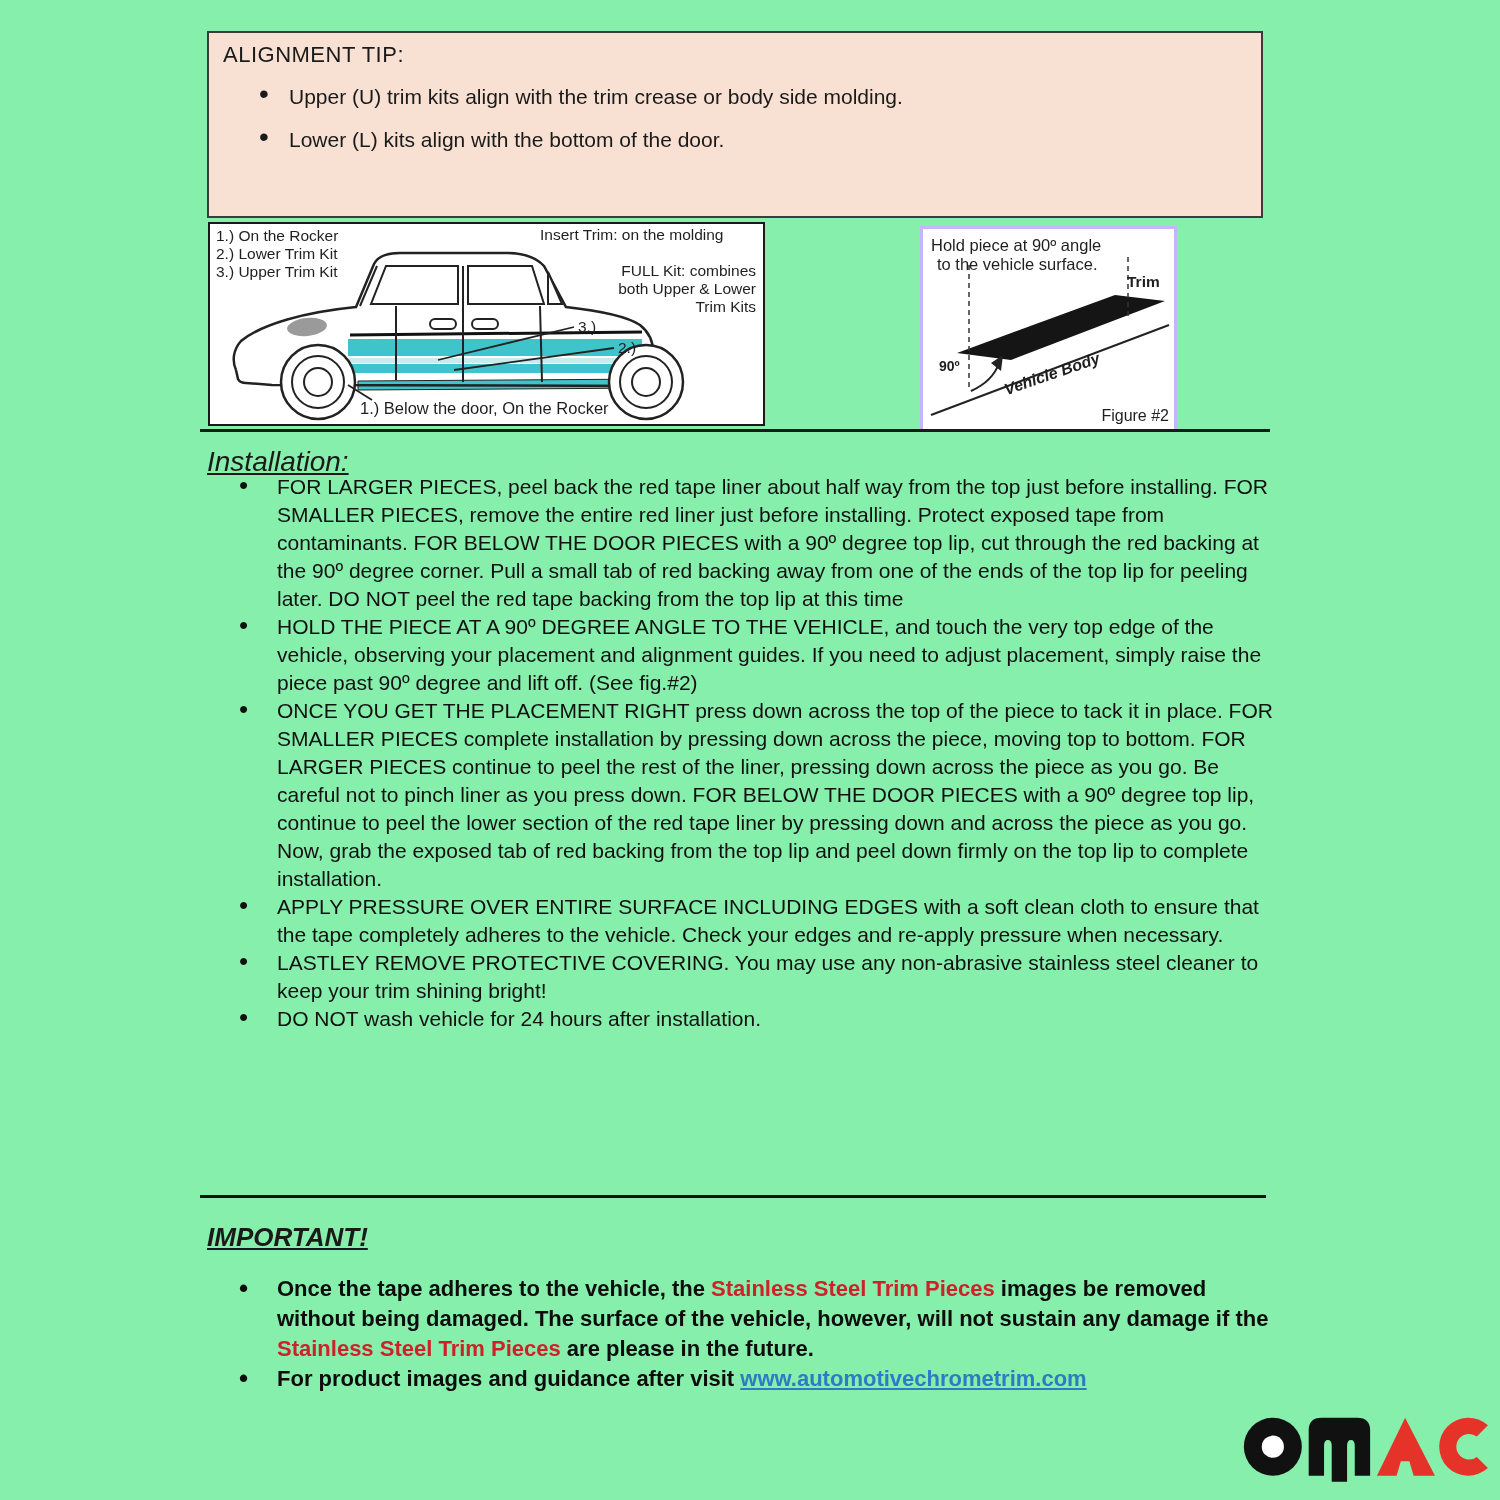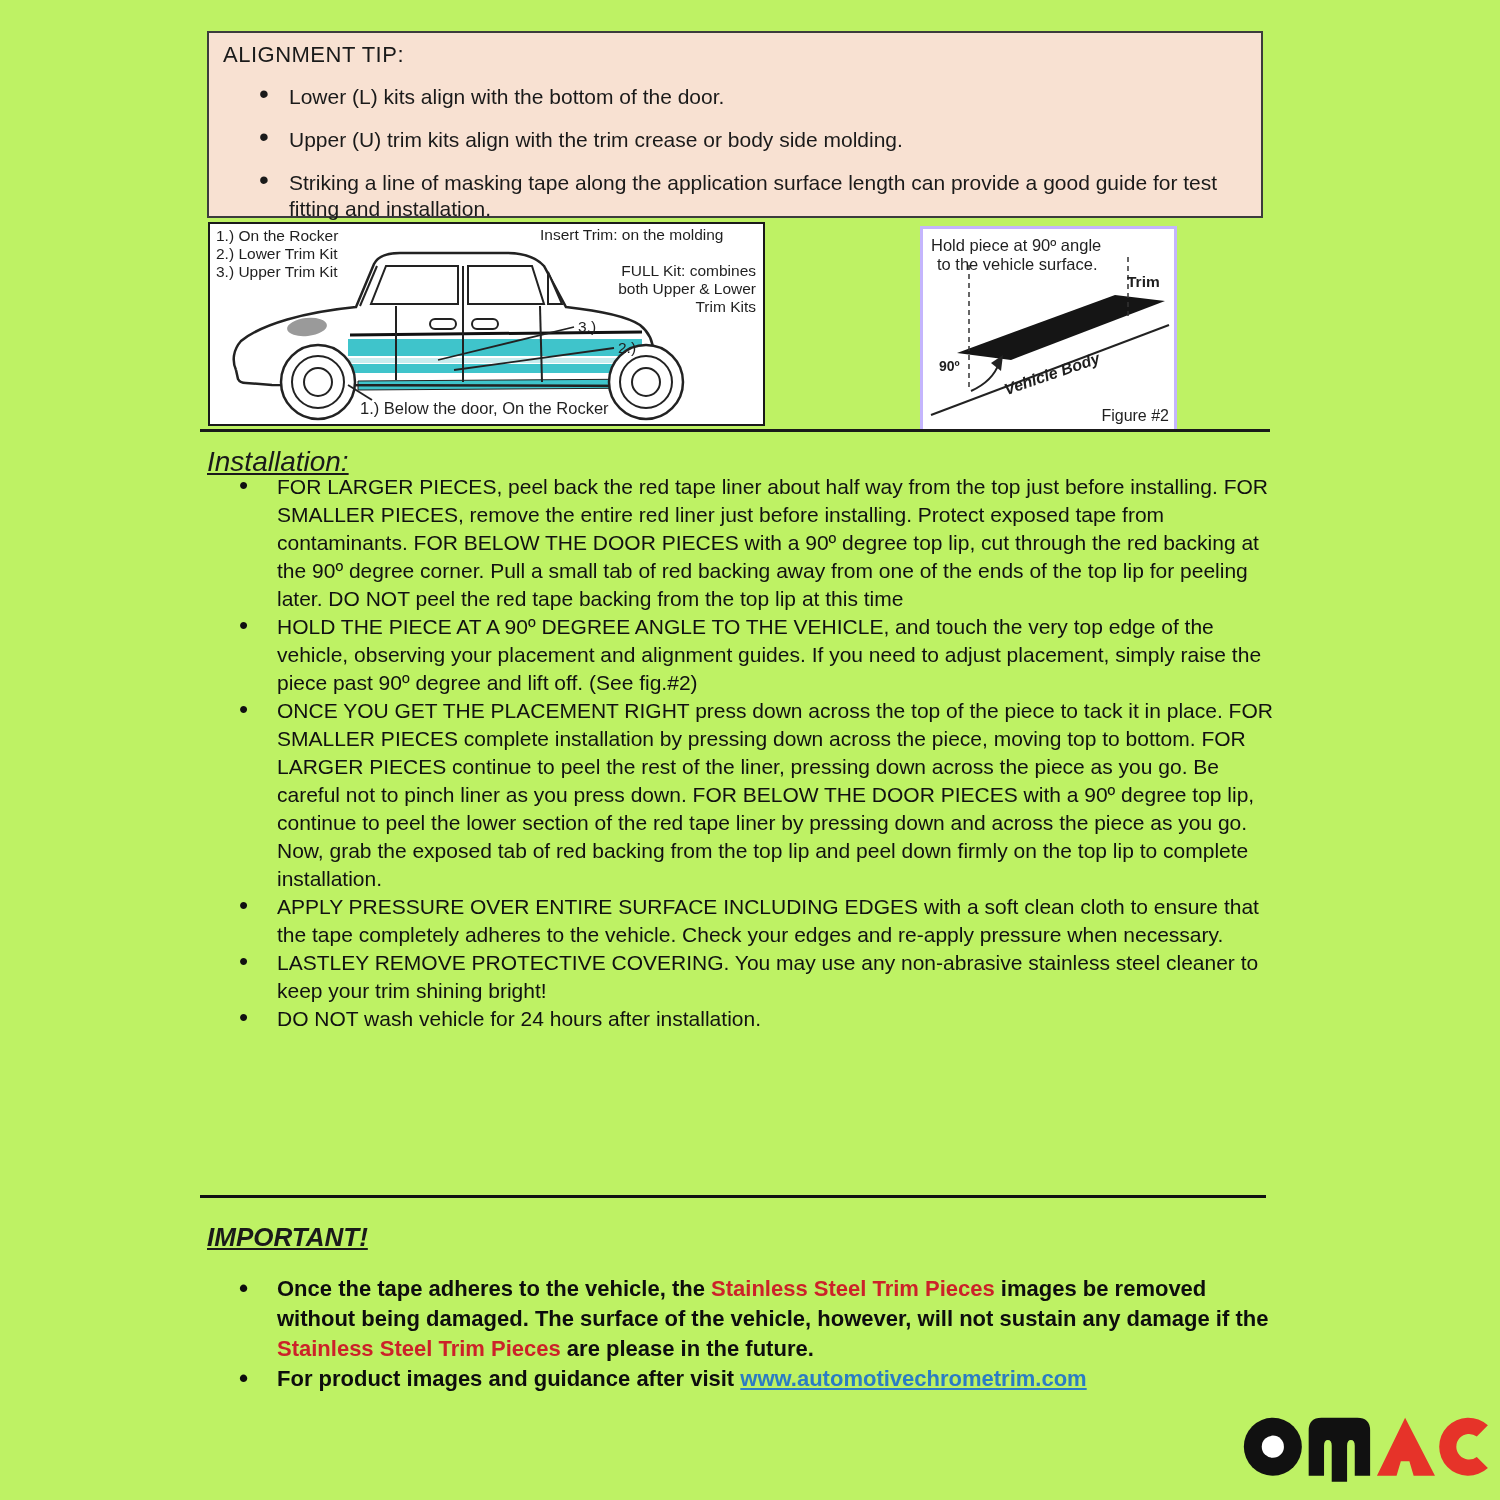--- a/index.html
+++ b/index.html
@@ -1,17 +1,17 @@
 <!DOCTYPE html>
 <html><head>
 <meta charset="utf-8">
 <style>
   html,body { margin:0; padding:0; background:#ffffff; }
   .page {
-    position:relative; width:1500px; height:1500px; background:#bef264;
+    position:relative; width:1500px; height:1500px; background:#86efac;
     font-family:"Liberation Sans","DejaVu Sans",sans-serif; color:#1a1a1a; overflow:hidden;
   }
   .abs { position:absolute; }
 
   
   .tip-box { left:207px; top:31px; width:1056px; height:187px;
     background:#f8e1d2; border:2px solid #3c3c3c; box-sizing:border-box; }
   .tip-title { margin:9px 0 0 14px; font-size:22px; letter-spacing:0.5px; }
   .tip-list { list-style:none; margin:16px 0 0 0; padding:0 0 0 80px; }
   .tip-list li { position:relative; width:960px; font-size:21px; line-height:26px; margin-bottom:17px; }
@@ -54,23 +54,22 @@
   .svg-label { font-family:"Liberation Sans","DejaVu Sans",sans-serif; fill:#1f1f1f; }
 </style>
 </head>
 <body>
 
 <div class="page">
 
   <div class="abs tip-box">
     <div class="tip-title">ALIGNMENT TIP:</div>
     <ul class="tip-list">
+      <li>Upper (U) trim kits align with the trim crease or body side molding.</li>
       <li>Lower (L) kits align with the bottom of the door.</li>
-      <li>Upper (U) trim kits align with the trim crease or body side molding.</li>
-      <li>Striking a line of masking tape along the application surface length can provide a good guide for test fitting and installation.</li>
     </ul>
   </div>
 
   <div class="abs car-box">
     <svg width="553" height="200" viewBox="0 0 553 200">
 
       <rect x="138" y="115" width="294" height="17" fill="#3fc4cb"></rect>
       <rect x="138" y="134" width="294" height="5" fill="#c8ecee"></rect>
       <rect x="138" y="140" width="294" height="9" fill="#3fc4cb"></rect>
       <path d="M148,157 L448,155 L448,164 L148,166 Z" fill="#3fc4cb" stroke="#222" stroke-width="1"></path>

